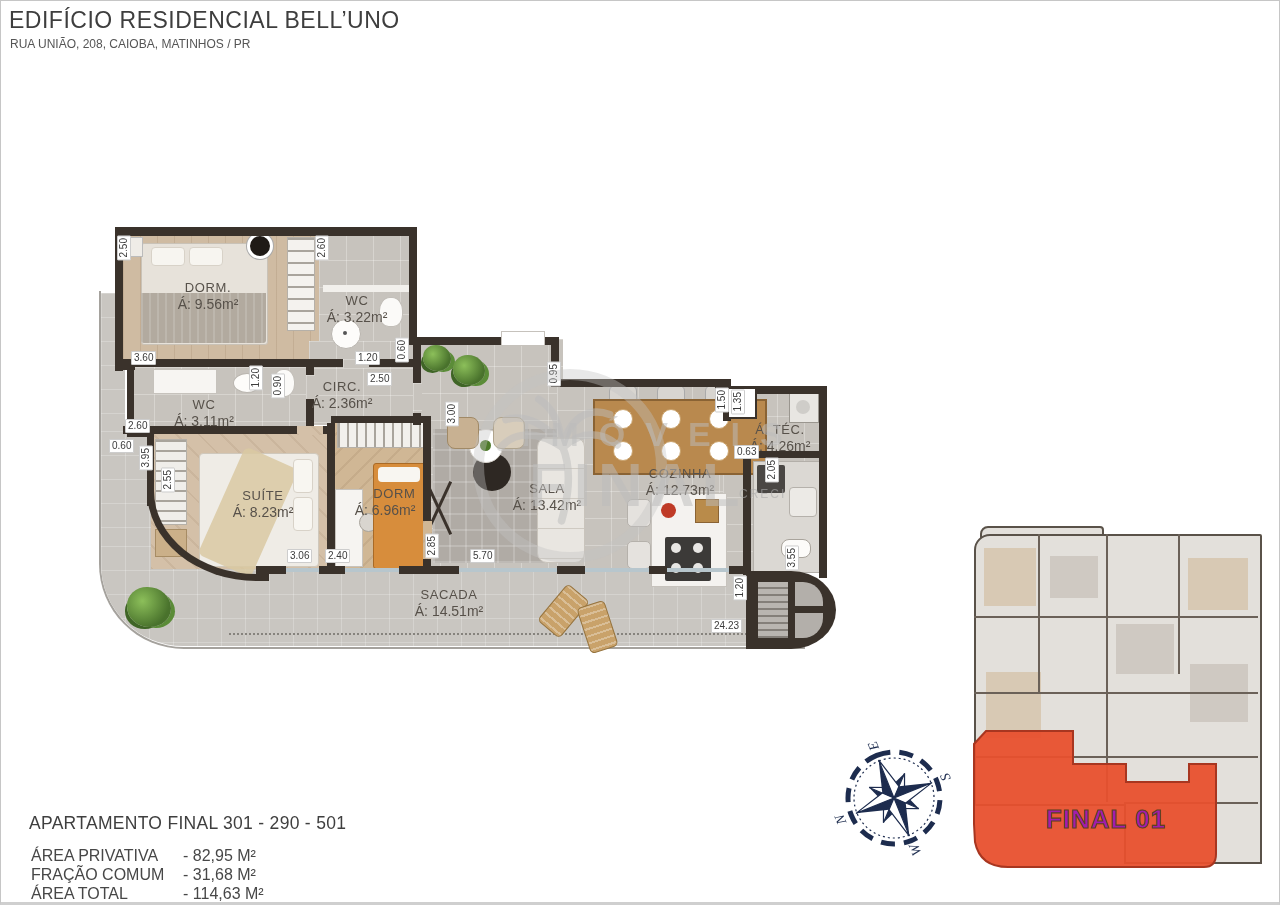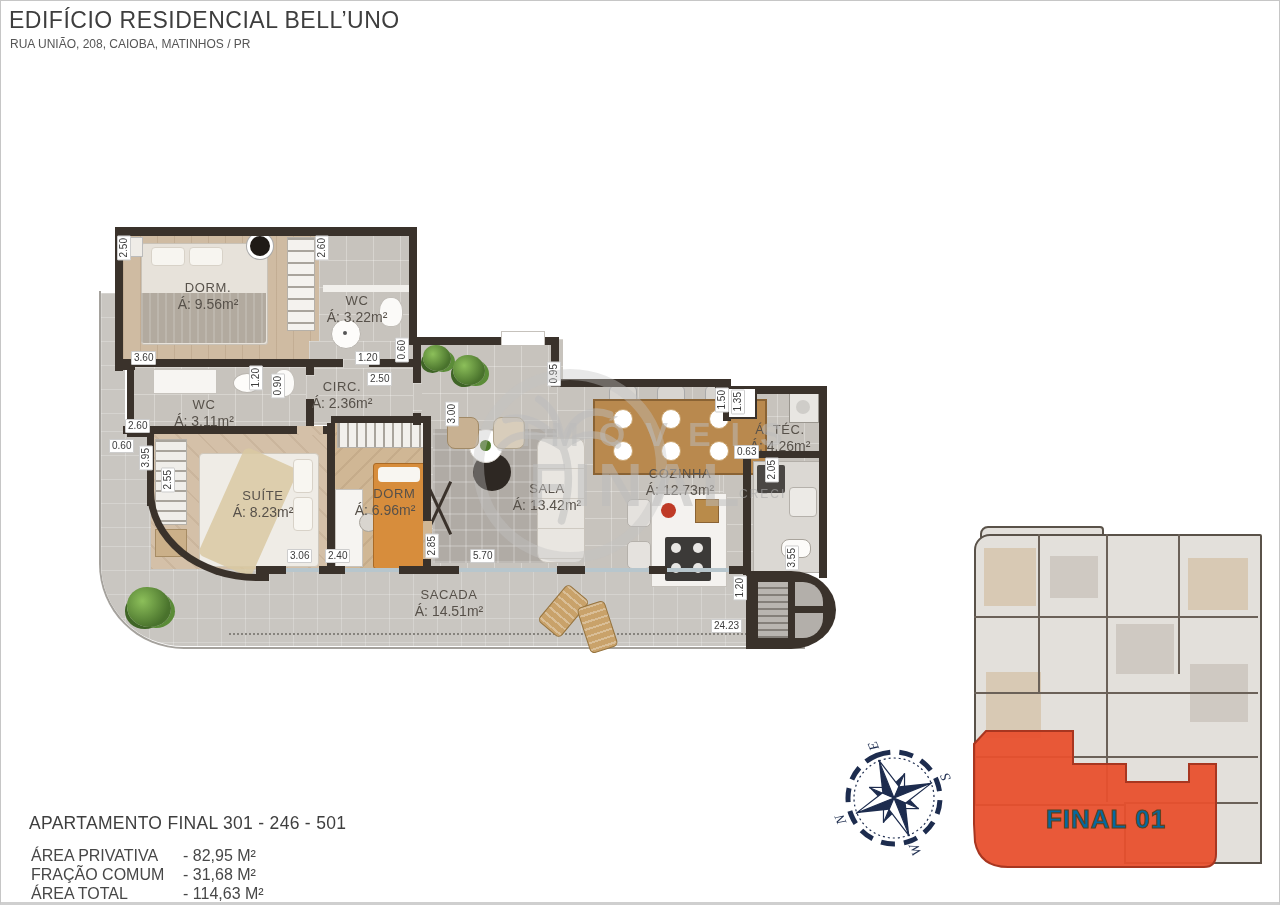--- a/index.html
+++ b/index.html
@@ -35,21 +35,21 @@
   
   .apt-title{position:absolute;left:28px;top:812px;font-size:17.5px;color:#3f3f3f;letter-spacing:.3px;}
   .stat-row{position:absolute;left:30px;font-size:16px;color:#474747;width:330px;}
   .stat-label{display:inline-block;width:152px;}
   
   .keyplan{position:absolute;left:965px;top:523px;width:302px;height:352px;z-index:5;}
   .kp-base{position:absolute;background:#e3e0db;border:2px solid #5a5249;}
   .kp-line{position:absolute;background:#6b6158;}
   .kp-patch{position:absolute;}
   .kp-label{position:absolute;left:55px;top:280px;width:170px;text-align:center;z-index:9;
-            font-size:26px;font-weight:bold;letter-spacing:1px;color:#0369a1;
+            font-size:26px;font-weight:bold;letter-spacing:1px;color:#a21caf;
             -webkit-text-stroke:1.1px #5e4120;text-shadow:0 0 1px #5e4120;}
 </style>
 </head>
 <body>
 
 <div class="page">
 
   <div class="hdr-title">EDIFÍCIO RESIDENCIAL BELL’UNO</div>
   <div class="hdr-sub">RUA UNIÃO, 208, CAIOBA, MATINHOS / PR</div>
 
@@ -271,21 +271,21 @@
         <path d="M3,-6 C18,-20 34,-18 46,-8"></path>
         <path d="M3,-6 C0,-28 -6,-38 -16,-44"></path>
       </g>
     </svg>
     <div class="wm" style="left:520px;top:414px;font-size:34px;font-weight:bold;letter-spacing:20px;">IMÓVEIS</div>
     <div class="wm" style="left:528px;top:448px;font-size:62px;font-weight:bold;letter-spacing:7px;">FINAL</div>
     <div class="wm" style="left:738px;top:486px;font-size:12px;letter-spacing:2px;color:rgba(170,170,170,.6);">CRECI</div>
   </div>
 
   <div>
-    <div class="apt-title">APARTAMENTO FINAL 301 - 246 - 501</div>
+    <div class="apt-title">APARTAMENTO FINAL 301 - 290 - 501</div>
     <div class="stat-row" style="top:846px;">
       <span class="stat-label">ÁREA PRIVATIVA</span><span>- 82,95 M²</span>
     </div>
     <div class="stat-row" style="top:865px;">
       <span class="stat-label">FRAÇÃO COMUM</span><span>- 31,68 M²</span>
     </div>
     <div class="stat-row" style="top:884px;">
       <span class="stat-label">ÁREA TOTAL</span><span>- 114,63 M²</span>
     </div>
   </div>

